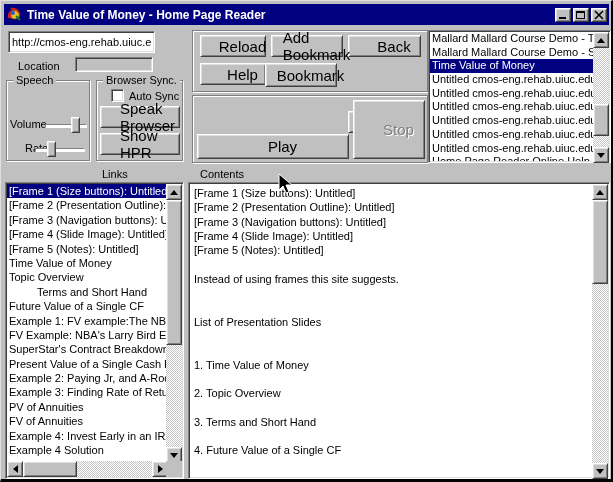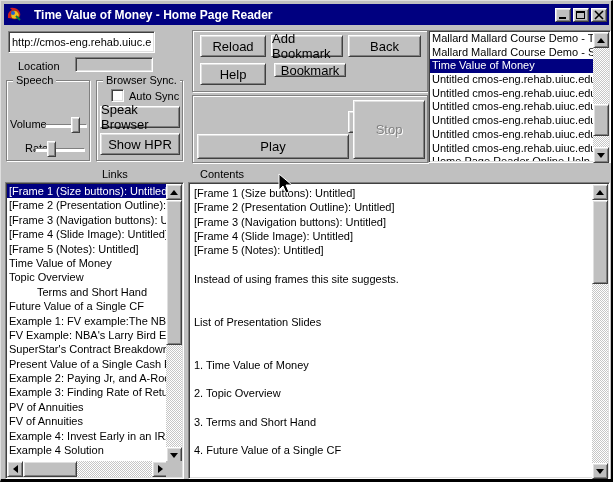--- a/index.html
+++ b/index.html
@@ -8,24 +8,24 @@
     position:relative;width:613px;height:482px;background:#c0c0c0;
     border-top:1px solid #dfdfdf;border-left:1px solid #dfdfdf;
     border-right:2px solid #000;border-bottom:3px solid #000;
     overflow:hidden;
   }
   .raised{background:#c0c0c0;border:1px solid;border-color:#fff #404040 #404040 #fff;
           box-shadow:inset 1px 1px 0 #dfdfdf, inset -1px -1px 0 #808080;}
   .sunken{border:1px solid;border-color:#808080 #fff #fff #808080;
           box-shadow:inset 1px 1px 0 #404040, inset -1px -1px 0 #dfdfdf;}
   .btn{position:absolute;display:flex;align-items:center;justify-content:center;
-       font-size:13px;color:#000;cursor:default;}
+       font-size:15px;color:#000;cursor:default;padding-left:19px;}
   .btn.disabled{color:#808080;text-shadow:1px 1px 0 #fff;}
   .titlebar{position:absolute;left:3px;top:3px;width:605px;height:21px;background:#000080;
-            display:flex;align-items:center;padding:0 2px;gap:7px;}
+            display:flex;align-items:center;padding:0 2px;}
   .title-text{color:#fff;font-weight:bold;font-size:12px;margin-left:4px;white-space:nowrap;}
   .win-btns{margin-left:auto;display:flex;gap:2px;}
   .win-btn{width:16px;height:14px;position:relative;}
   .glyph-min{position:absolute;left:3px;bottom:2px;width:7px;height:2px;background:#000;}
   .glyph-max{position:absolute;left:2px;top:2px;width:9px;height:8px;border:1px solid #000;border-top:2px solid #000;background:transparent;}
   .glyph-x{position:absolute;left:2px;top:1px;width:10px;height:10px;}
   .grouplbl{position:absolute;top:-7px;left:6px;background:#c0c0c0;padding:0 3px;font-size:11px;}
   .groupbox{position:absolute;border:1px solid #808080;box-shadow:inset 1px 1px 0 #fff, 1px 1px 0 #fff;}
   .panel{position:absolute;border:1px solid #808080;box-shadow:inset 1px 1px 0 #fff, 1px 1px 0 #fff;}
   .label{position:absolute;font-size:11px;color:#000;white-space:nowrap;}
@@ -99,21 +99,21 @@
     <span class="label" style="left:32px;top:9px;">Auto Sync</span>
     <div class="btn raised" style="left:3px;top:25px;width:80px;height:22px;">Speak Browser</div>
     <div class="btn raised" style="left:3px;top:52px;width:80px;height:22px;">Show HPR</div>
   </div>
 
   <div class="panel" style="left:191px;top:29px;width:236px;height:62px;">
     <div class="btn raised" style="left:7px;top:4px;width:66px;height:22px;">Reload</div>
     <div class="btn raised" style="left:155px;top:4px;width:73px;height:22px;">Back</div>
     <div class="btn raised" style="left:78px;top:4px;width:72px;height:22px;">Add Bookmark</div>
     <div class="btn raised" style="left:7px;top:32px;width:66px;height:22px;">Help</div>
-    <div class="btn raised" style="left:81px;top:32px;width:72px;height:14px;">Bookmark</div>
+    <div class="btn raised" style="left:72px;top:32px;width:72px;height:24px;">Bookmark</div>
     <div class="btn raised" style="left:155px;top:32px;width:73px;height:22px;margin-top:48px;">Next</div>
   </div>
 
   <div class="panel" style="left:191px;top:94px;width:236px;height:68px;">
     <div class="btn raised" style="left:4px;top:38px;width:152px;height:25px;">Play</div>
     <div class="btn raised disabled" style="left:160px;top:4px;width:72px;height:59px;">Stop</div>
   </div>
 
   <div class="listbox sunken" style="left:427px;top:29px;width:183px;height:133px;">
     <div class="list-rows" style="left:1px;top:1px;right:17px;bottom:1px;">

